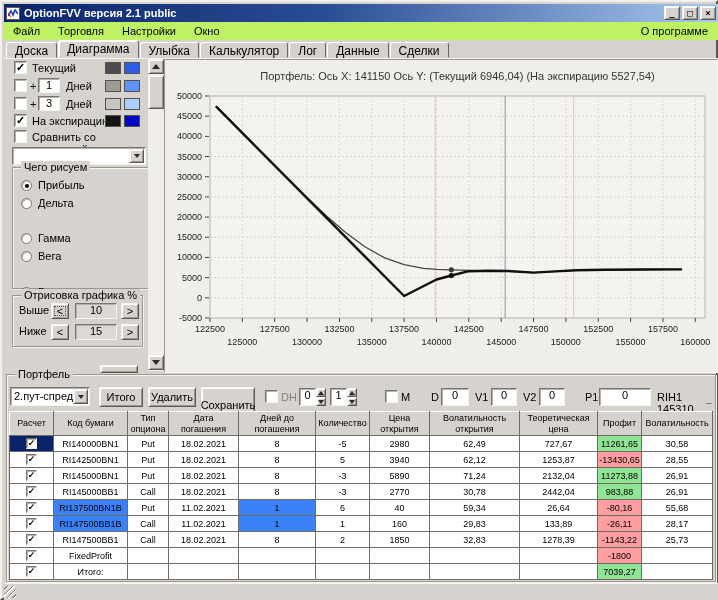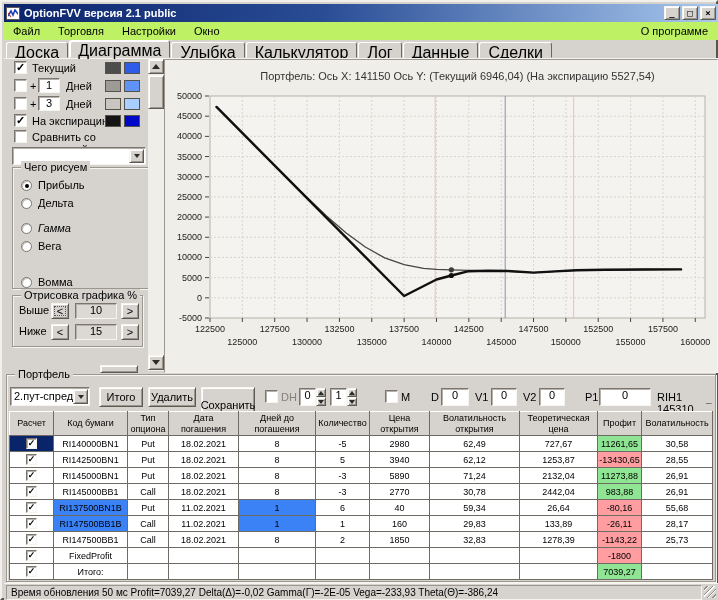--- a/index.html
+++ b/index.html
@@ -21,21 +21,21 @@
   display:flex;align-items:center;justify-content:center}
 .winbtn{width:16px;height:14px;margin-left:2px;display:flex;align-items:center;justify-content:center;
   color:#000;font-weight:bold;font-size:9px;line-height:9px;font-family:"DejaVu Sans Mono",monospace}
 
 .menubar{left:2px;top:20px;width:714px;height:18px;display:flex;align-items:center;background:#bef264}
 .menuitem{padding:1px 9px}
 .menuright{margin-left:auto;padding:1px 10px}
 
 .tabsbar{left:2px;top:38px;width:714px;height:18px;display:flex;align-items:flex-end;padding-left:2px}
 .tab{height:16px;padding:1px 8px 0;margin-right:1px;background:#d6d3ce;
-  border:1px solid;border-color:#fff #6a675f #d6d3ce #fff;border-radius:3px 3px 0 0;font-size:16px}
+  border:1px solid;border-color:#fff #6a675f #d6d3ce #fff;border-radius:3px 3px 0 0;font-size:12px}
 .tab.active{height:18px;font-weight:normal;z-index:3;border-bottom-color:#d6d3ce;
   box-shadow:inset 1px 1px 0 #fff}
 
 .content{left:2px;top:56px;width:714px;height:314px;background:#d6d3ce;border-top:1px solid #f6f4ef}
 .leftpanel{left:0;top:0;width:160px;height:314px}
 .chartpanel{left:160px;top:0;width:554px;height:314px;background:#efeee9;
   border:1px solid;border-color:#9b978f #f6f4ef #f6f4ef #9b978f}
 svg text{font-family:"Liberation Sans",sans-serif;font-size:9px;fill:#1c1c1c}
 svg text.ctitle{font-size:11px;fill:#333}
 
@@ -162,21 +162,21 @@
         <span class="raised btn abs" style="right:1px;top:1px;width:15px;height:14px">
             <span class="tri-down"></span>
           </span>
       </div>
 
       <div class="abs groupbox" style="left:8px;top:108px;width:149px;height:122px">
         <span class="legend">Чего рисуем</span>
         <div id="radio-list" class="abs" style="left:8px;top:10px;width:118px">
             <div style="height: 17px; margin-top: 0px;"><span class="radio on"></span><span class="lbl" style="margin-left: 6px; vertical-align: middle;">Прибыль</span></div>
             <div style="height: 17px; margin-top: 1px;"><span class="radio"></span><span class="lbl" style="margin-left: 6px; vertical-align: middle;">Дельта</span></div>
-            <div style="height: 17px; margin-top: 8px; font-style: italic;"><span class="radio"></span><span class="lbl" style="margin-left: 6px; vertical-align: middle;">Гамма</span></div>
+            <div style="height: 17px; margin-top: 18px;"><span class="radio"></span><span class="lbl" style="margin-left: 6px; vertical-align: middle;">Гамма</span></div>
             <div style="height: 17px; margin-top: 1px;"><span class="radio"></span><span class="lbl" style="margin-left: 6px; vertical-align: middle;">Вега</span></div>
             <div style="height: 17px; margin-top: 19px;"><span class="radio"></span><span class="lbl" style="margin-left: 6px; vertical-align: middle;">Вомма</span></div>
           </div>
       </div>
 
       <div class="abs groupbox" style="left:8px;top:236px;width:131px;height:52px">
         <span class="legend">Отрисовка графика %</span>
         <div class="abs" style="left:6px;top:8px">
           <span class="lbl">Выше</span>
           <span class="raised btn focusdot abs" style="left:32px;top:-1px;width:18px;height:16px">&lt;</span>
@@ -492,16 +492,15 @@
             <td></td>
             <td></td>
             <td class="green">7039,27</td>
             <td></td>
           </tr>
         </tbody>
     </table>
   </div>
 
   <div class="abs statusbar">
-    <span class="statusinner">Время обновления 50 мс  Profit=7039,27 Delta(Δ)=-0,02 Gamma(Γ)=-2E-05 Vega=-233,93 Theta(Θ)=-386,24</span>
     <span class="grip"></span>
   </div>
 </div>
 
 </body></html>

